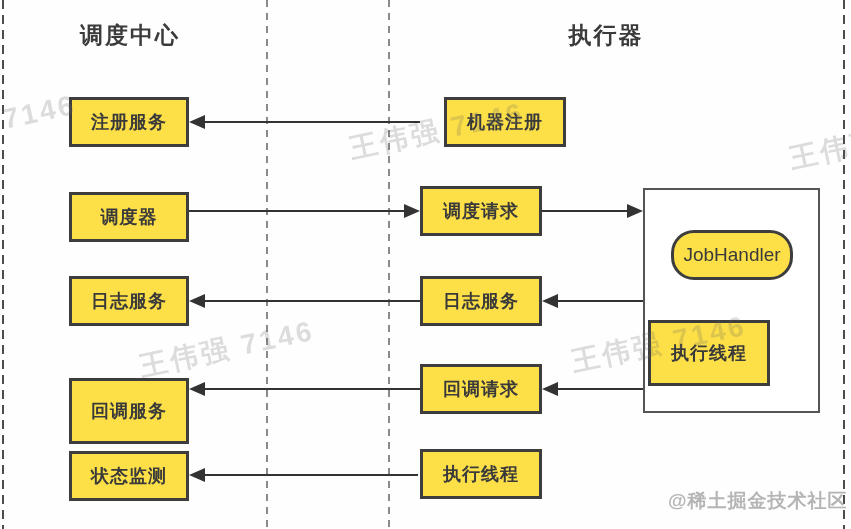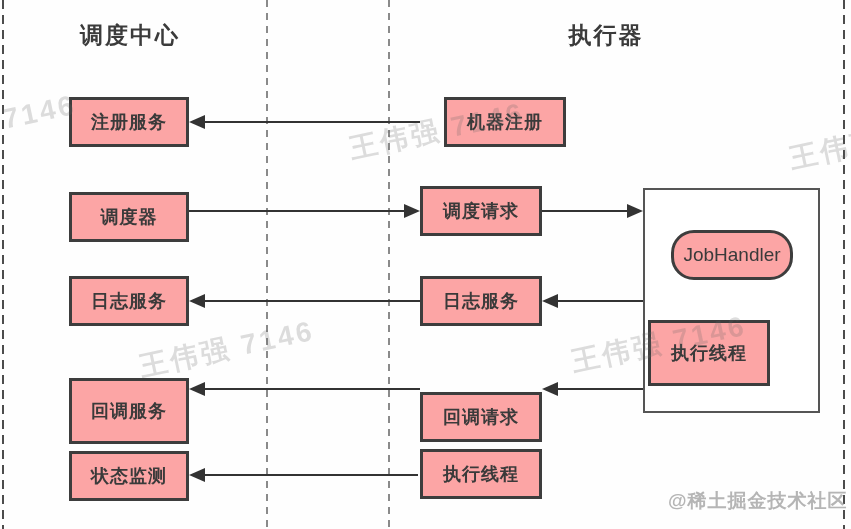--- a/index.html
+++ b/index.html
@@ -30,21 +30,21 @@
     text-align: center;
     font-size: 23px;
     font-weight: 700;
     color: #3b3b3b;
     letter-spacing: 2px;
   }
   .node {
     position: absolute;
     box-sizing: border-box;
     border: 3px solid #3d3d3d;
-    background: #fca5a5;
+    background: #fde047;
     display: flex;
     align-items: center;
     justify-content: center;
     font-size: 18px;
     font-weight: 600;
     color: #3a3a3a;
     letter-spacing: 1px;
   }
   .bigbox {
     position: absolute;
@@ -110,21 +110,21 @@
 
   <div class="node" style="left:69px; top:97px;  width:120px; height:50px;">注册服务</div>
   <div class="node" style="left:69px; top:186px; width:120px; height:50px;margin-top:6px;">调度器</div>
   <div class="node" style="left:69px; top:276px; width:120px; height:50px;">日志服务</div>
   <div class="node" style="left:69px; top:378px; width:120px; height:66px;">回调服务</div>
   <div class="node" style="left:69px; top:451px; width:120px; height:50px;">状态监测</div>
 
   <div class="node" style="left:444px; top:97px;  width:122px; height:50px;">机器注册</div>
   <div class="node" style="left:420px; top:186px; width:122px; height:50px;">调度请求</div>
   <div class="node" style="left:420px; top:276px; width:122px; height:50px;">日志服务</div>
-  <div class="node" style="left:420px; top:364px; width:122px; height:50px;margin-top:28px;">回调请求</div>
+  <div class="node" style="left:420px; top:364px; width:122px; height:50px;">回调请求</div>
   <div class="node" style="left:420px; top:449px; width:122px; height:50px;">执行线程</div>
 
   <div class="bigbox" style="left:643px; top:188px; width:177px; height:225px;"></div>
   <div class="node" style="left:671px; top:230px; width:122px; height:50px; font-size:19px; font-weight:500; letter-spacing:0;border-radius:23px;">JobHandler</div>
   <div class="node" style="left:648px; top:320px; width:122px; height:66px;">执行线程</div>
 
   <div class="arrow left" style="left:189px; top:115px; width:231px;">
     <div class="head"></div>
     <div class="shaft"></div>
   </div>

